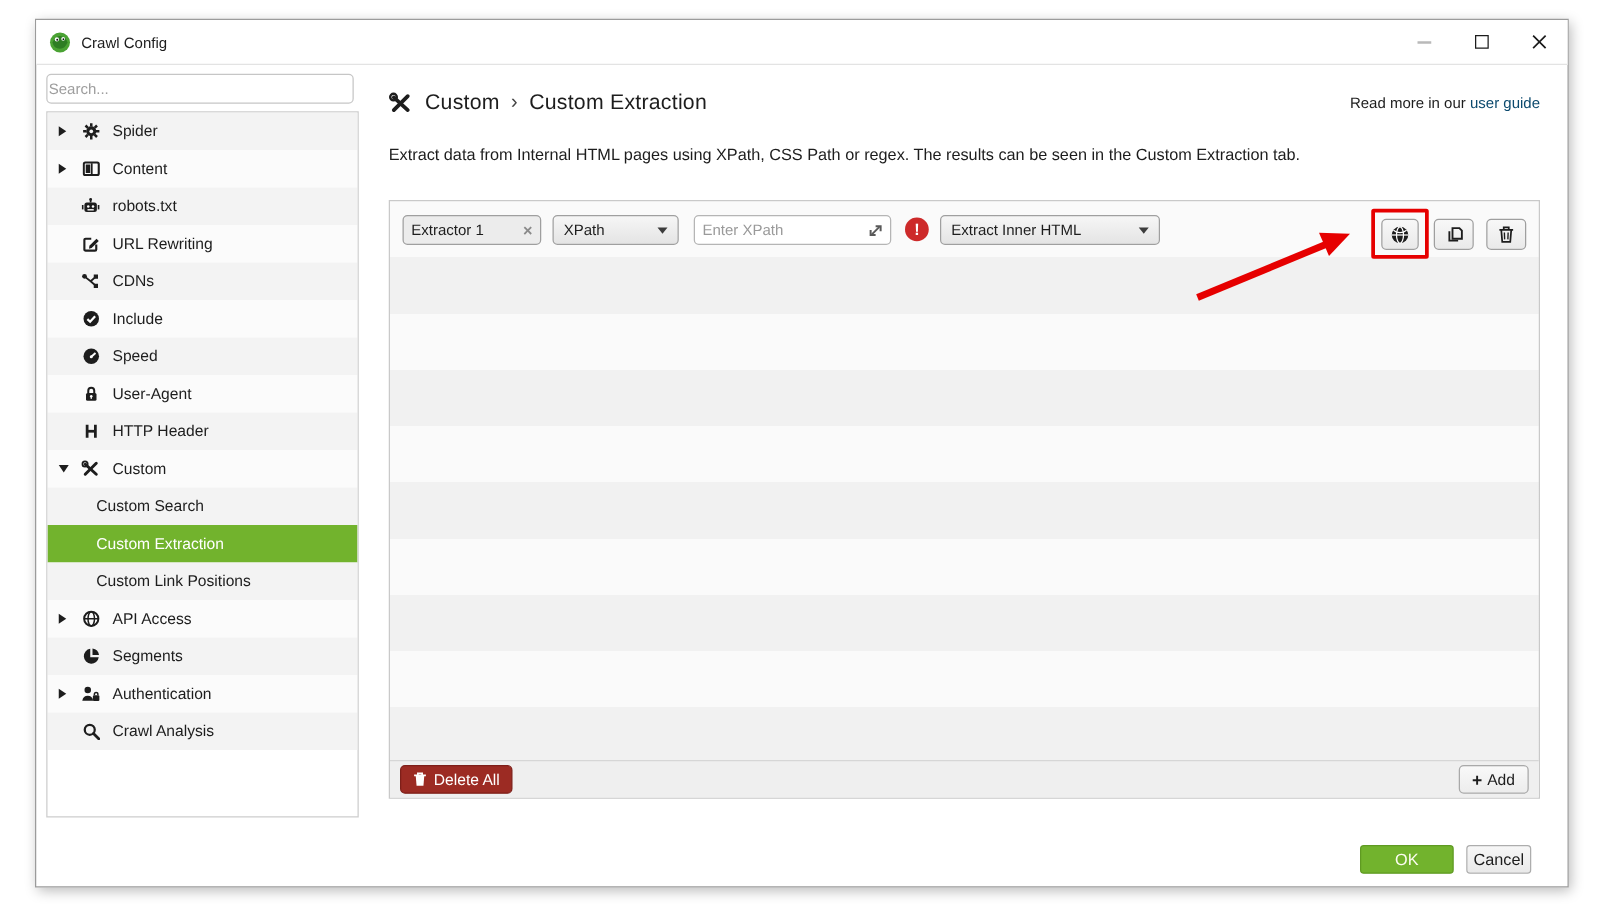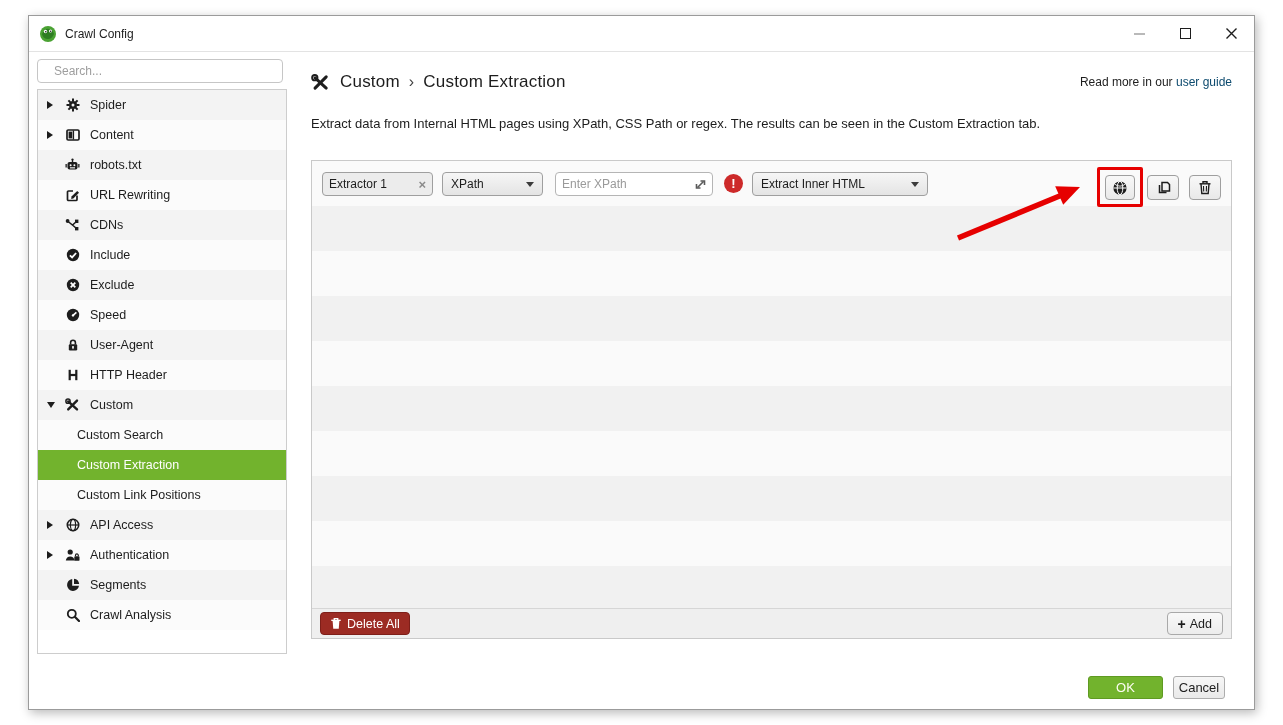--- a/index.html
+++ b/index.html
@@ -12,21 +12,21 @@
   .titlebar { height:36px; display:flex; align-items:center; padding-left:10px; border-bottom:1px solid #e3e3e3; background:#fff; }
   .titlebar .app-ico { width:18px; height:18px; margin-right:8px; }
   .titlebar .ttl { font-size:12px; }
   .win-controls { margin-left:auto; display:flex; height:100%; }
   .wc { width:46px; height:100%; display:flex; align-items:center; justify-content:center; cursor:default; }
   .wc-min-bar { width:11px; height:2px; background:#b9b9b9; }
   .wc-max-box { width:11px; height:11px; border:1.5px solid #1d1d1d; }
 
   
   .sidebar { position:absolute; left:8px; top:43px; width:250px; }
-  .search-inp { width:246px; height:24px; border:1px solid #c6c6c6; border-radius:4px; padding:0 16px; font-size:12px;
+  .search-inp { width:246px; height:24px; border:1px solid #c6c6c6; border-radius:4px; padding:0 1px; font-size:12px;
                 font-family:inherit; color:#1d1d1d; outline:none; background:#fff; }
   .search-inp::placeholder { color:#9e9e9e; }
   .sidelist { margin-top:6px; border:1px solid #cdcdcd; height:565px; background:#fff; overflow:hidden; }
   .r { display:flex; align-items:center; height:30px; font-size:12.5px; cursor:default; }
   .r:nth-child(odd) { background:#f3f3f3; }
   .r:nth-child(even) { background:#fbfbfb; }
   .r.selected { background:#72b32d; color:#fff; }
   .aslot { width:13px; margin-left:9px; display:flex; align-items:center; }
   .islot { width:25px; display:flex; align-items:center; justify-content:center; margin-right:5px; }
   .r.child { padding-left:39px; }
@@ -201,30 +201,20 @@
         <span class="aslot"></span>
         <span class="islot">
             <svg width="14" height="14" viewBox="0 0 14 14">
               <circle cx="7" cy="7" r="6.2" fill="#1d1d1d"></circle>
               <path d="M3.9 7.3 L6.1 9.4 L10.1 5" fill="none" stroke="#fff" stroke-width="1.8"></path>
             </svg>
           </span>
         <span>Include</span>
       </div>
 
-      <div class="r">
-        <span class="aslot"></span>
-        <span class="islot">
-            <svg width="14" height="14" viewBox="0 0 14 14">
-              <circle cx="7" cy="7" r="6.2" fill="#1d1d1d"></circle>
-              <path d="M4.7 4.7 L9.3 9.3 M9.3 4.7 L4.7 9.3" stroke="#fff" stroke-width="1.8"></path>
-            </svg>
-          </span>
-        <span>Exclude</span>
-      </div>
 
       <div class="r">
         <span class="aslot"></span>
         <span class="islot">
             <svg width="14" height="14" viewBox="0 0 14 14">
               <circle cx="7" cy="7" r="6.2" fill="#1d1d1d"></circle>
               <line x1="7" y1="7.4" x2="10.4" y2="4.4" stroke="#fff" stroke-width="1.6"></line>
               <circle cx="7" cy="7.4" r="1.2" fill="#fff"></circle>
               <path d="M2.5 9.5 a5 5 0 0 1 9 0" fill="none" stroke="#1d1d1d" stroke-width="0"></path>
             </svg>
@@ -293,43 +283,43 @@
             <svg width="14" height="14" viewBox="0 0 14 14">
               <circle cx="7" cy="7" r="5.7" fill="none" stroke="#1d1d1d" stroke-width="1.6"></circle>
               <ellipse cx="7" cy="7" rx="2.6" ry="5.7" fill="none" stroke="#1d1d1d" stroke-width="1.2"></ellipse>
               <line x1="1.3" y1="7" x2="12.7" y2="7" stroke="#1d1d1d" stroke-width="1.2"></line>
             </svg>
           </span>
         <span>API Access</span>
       </div>
 
       <div class="r">
+        <span class="aslot"></span>
+        <span class="islot">
+            <svg width="14" height="14" viewBox="0 0 14 14">
+              <path d="M6.2 1 A6 6 0 1 0 13 7.8 L6.2 7.8 z" fill="#1d1d1d"></path>
+              <path d="M8 0.8 A6 6 0 0 1 13.2 6 L8 6 z" fill="#1d1d1d"></path>
+            </svg>
+          </span>
+        <span>Segments</span>
+      </div>
+
+      <div class="r">
         <span class="aslot">
             <span class="tri-r"></span>
           </span>
         <span class="islot">
             <svg width="15" height="14" viewBox="0 0 15 14">
               <circle cx="5.2" cy="4" r="2.6" fill="#1d1d1d"></circle>
               <path d="M0.8 12.5 a4.5 5 0 0 1 8.8 0 z" fill="#1d1d1d"></path>
               <rect x="9.3" y="8.2" width="5.2" height="4.6" rx="0.9" fill="#1d1d1d"></rect>
               <path d="M10.5 8.2 V7.3 a1.4 1.4 0 0 1 2.8 0 V8.2" fill="none" stroke="#1d1d1d" stroke-width="1.2"></path>
             </svg>
           </span>
         <span>Authentication</span>
-      </div>
-
-      <div class="r">
-        <span class="aslot"></span>
-        <span class="islot">
-            <svg width="14" height="14" viewBox="0 0 14 14">
-              <path d="M6.2 1 A6 6 0 1 0 13 7.8 L6.2 7.8 z" fill="#1d1d1d"></path>
-              <path d="M8 0.8 A6 6 0 0 1 13.2 6 L8 6 z" fill="#1d1d1d"></path>
-            </svg>
-          </span>
-        <span>Segments</span>
       </div>
 
       <div class="r">
         <span class="aslot"></span>
         <span class="islot">
             <svg width="14" height="14" viewBox="0 0 14 14">
               <circle cx="5.8" cy="5.8" r="4" fill="none" stroke="#1d1d1d" stroke-width="1.8"></circle>
               <line x1="8.8" y1="8.8" x2="13" y2="13" stroke="#1d1d1d" stroke-width="2.2" stroke-linecap="round"></line>
             </svg>
           </span>

